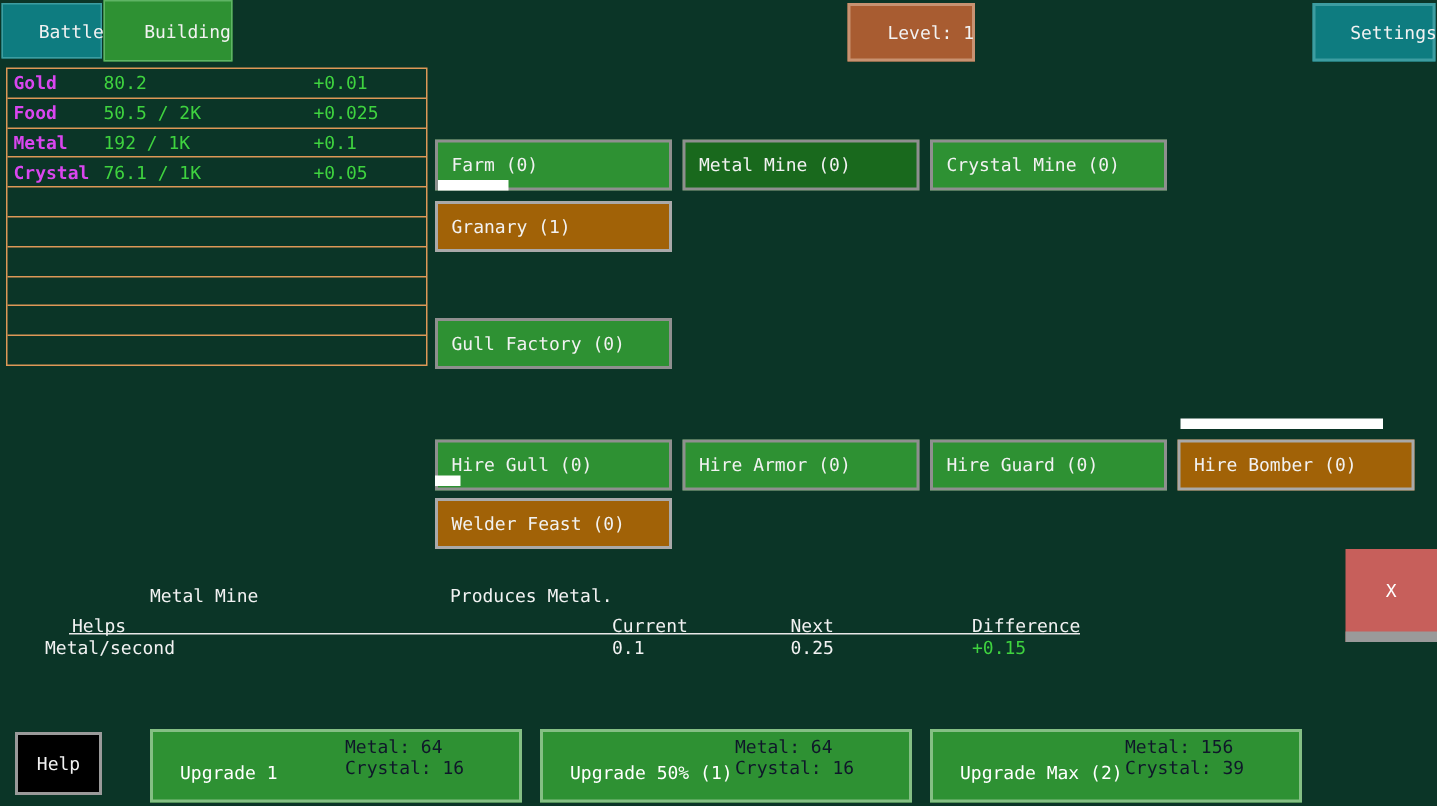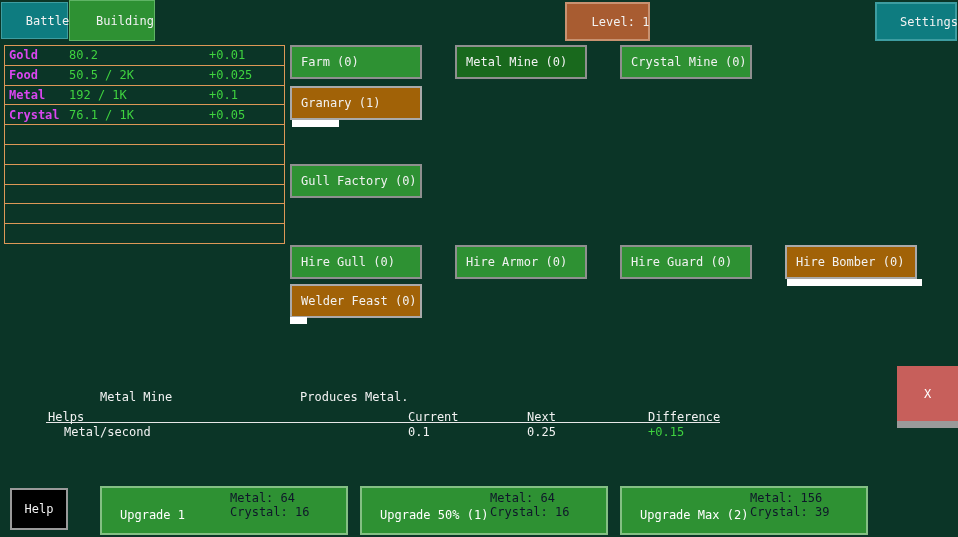--- a/index.html
+++ b/index.html
@@ -43,21 +43,21 @@
     align-items: center;
     padding-left: 4px;
     border-bottom: 1px solid #dd9857;
   }
   .res-row:last-child { border-bottom: none; }
   .res-name  { color: #d946ef; font-weight: bold; }
   .res-value { color: #3fd33f; }
   .res-rate  { color: #3fd33f; }
 
   
-  .bbtn { width: 132px; height: 34px; padding-left: 9px; }
+  .bbtn { width: 158px; height: 34px; padding-left: 9px; margin-top: 48px; }
   .bbtn-green { background: #2e9133; border: 2px solid #8f8f8f; }
   .bbtn-dark  { background: #19691d; border: 2px solid #8f8f8f; }
   .bbtn-gray  { background: #a16207; border: 2px solid #a9a9a9; }
 
   .progress-bar { position: absolute; height: 7px; background: #ffffff; }
 
   
   .info-text { position: absolute; white-space: nowrap; }
   .info-green { color: #3fd33f; }
   #info-header-line {
@@ -146,21 +146,21 @@
 
   <div class="info-text" style="left:100px; top:390px;">Metal Mine</div>
   <div class="info-text" style="left:300px; top:390px;">Produces Metal.</div>
 
   <div class="info-text" style="left:48px; top:410px;">Helps</div>
   <div class="info-text" style="left:408px; top:410px;">Current</div>
   <div class="info-text" style="left:527px; top:410px;">Next</div>
   <div class="info-text" style="left:648px; top:410px;">Difference</div>
   <div id="info-header-line"></div>
 
-  <div class="info-text" style="left:64px; top:425px;">Metal/second</div>
+  <div class="info-text" style="left:30px; top:425px;">Metal/second</div>
   <div class="info-text" style="left:408px; top:425px;">0.1</div>
   <div class="info-text" style="left:527px; top:425px;">0.25</div>
   <div class="info-text info-green" style="left:648px; top:425px;">+0.15</div>
 
   <div id="close-button">
     <span>X</span>
   </div>
 
   <div id="help-button">
     <span>Help</span>

